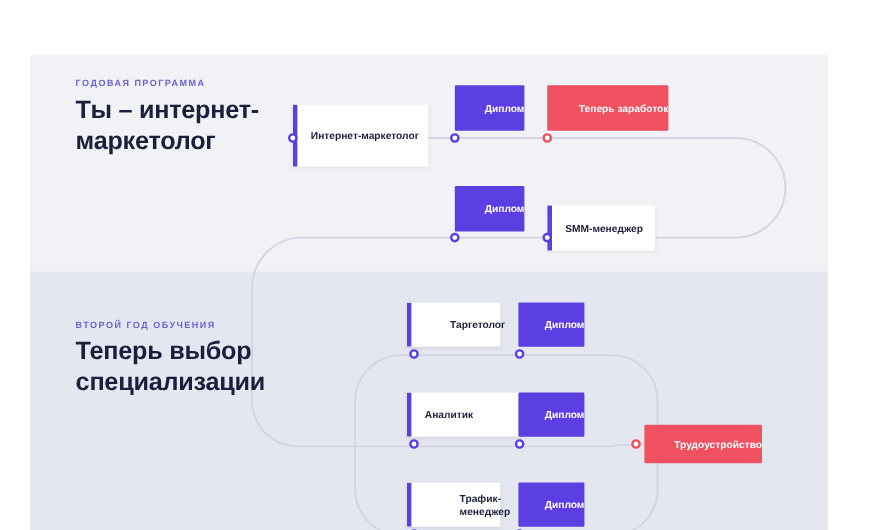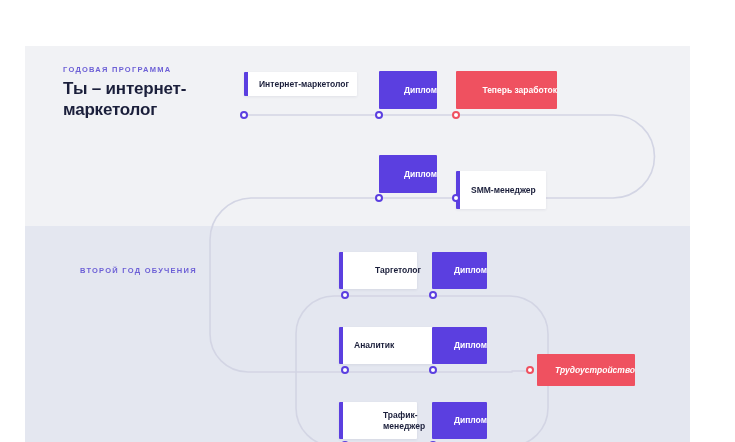--- a/index.html
+++ b/index.html
@@ -25,30 +25,30 @@
     position:absolute;
     font-size:7.5px;
     font-weight:bold;
     letter-spacing:1.25px;
     color:#6c5fd6;
     text-transform:uppercase;
     white-space:nowrap;
   }
   .headline{
     position:absolute;
-    font-size:17px;
+    font-size:21px;
     font-weight:bold;
     color:#1b1f3b;
     line-height:1.22;
     letter-spacing:-0.2px;
     width:200px;
   }
   #eyebrow-1{left:63px;top:27px;}
   #headline-1{left:63px;top:41px;}
-  #eyebrow-2{left:80px;top:228px;}
+  #eyebrow-2{left:63px;top:228px;}
   #headline-2{left:63px;top:242px;}
 
   
   .node{
     position:absolute;
     box-sizing:border-box;
     display:flex;
     align-items:center;
     justify-content:flex-end;
     text-align:center;
@@ -92,23 +92,24 @@
       <path d="M 296 334 L 296 296 A 38 38 0 0 1 334 258 L 510 258 A 38 38 0 0 1 548 296 L 548 334"></path>
       <path d="M 296 334 L 296 370 A 38 38 0 0 0 334 408 L 510 408 A 38 38 0 0 0 548 370 L 548 334"></path>
 
       <path d="M 512 333 L 528 333"></path>
     </g>
   </svg>
 
   <div class="eyebrow" id="eyebrow-1">ГОДОВАЯ ПРОГРАММА</div>
   <div class="headline" id="headline-1">Ты – интернет-маркетолог</div>
   <div class="eyebrow" id="eyebrow-2">ВТОРОЙ ГОД ОБУЧЕНИЯ</div>
+  <div class="headline" id="headline-2">Теперь выбор специализации</div>
 
   <div id="nodes-layer">
-      <div class="node white" style="left: 244px; top: 34px; width: 113px; height: 24px;">
+      <div class="node white" style="left: 244px; top: 49px; width: 113px; height: 52px;">
         <span class="lbl">Интернет-маркетолог</span>
       </div>
       <div class="node purple" style="left: 379px; top: 33px; width: 58px; height: 38px;">
         <span class="lbl">Диплом</span>
       </div>
       <div class="node red" style="left: 456px; top: 33px; width: 101px; height: 38px;">
         <span class="lbl">Теперь заработок</span>
       </div>
       <div class="node purple" style="left: 379px; top: 117px; width: 58px; height: 38px;">
         <span class="lbl">Диплом</span>
@@ -127,21 +128,21 @@
       </div>
       <div class="node purple" style="left: 432px; top: 289px; width: 55px; height: 37px;">
         <span class="lbl">Диплом</span>
       </div>
       <div class="node white" style="left: 339px; top: 364px; width: 78px; height: 37px; padding-left: 40px;">
         <span class="lbl">Трафик-менеджер</span>
       </div>
       <div class="node purple" style="left: 432px; top: 364px; width: 55px; height: 37px;">
         <span class="lbl">Диплом</span>
       </div>
-      <div class="node red" style="left: 537px; top: 316px; width: 98px; height: 32px; font-style: italic;">
+      <div class="node red" style="left: 537px; top: 316px; width: 98px; height: 32px;">
         <span class="lbl">Трудоустройство</span>
       </div>
     </div>
   <div id="dots-layer">
       <div style="position: absolute; left: 240px; top: 73px; width: 8px; height: 8px; box-sizing: border-box; border-radius: 50%; background: rgb(255, 255, 255); border: 2px solid rgb(91, 63, 224);"></div>
       <div style="position: absolute; left: 375px; top: 73px; width: 8px; height: 8px; box-sizing: border-box; border-radius: 50%; background: rgb(255, 255, 255); border: 2px solid rgb(91, 63, 224);"></div>
       <div style="position: absolute; left: 452px; top: 73px; width: 8px; height: 8px; box-sizing: border-box; border-radius: 50%; background: rgb(255, 255, 255); border: 2px solid rgb(239, 81, 96);"></div>
       <div style="position: absolute; left: 375px; top: 156px; width: 8px; height: 8px; box-sizing: border-box; border-radius: 50%; background: rgb(255, 255, 255); border: 2px solid rgb(91, 63, 224);"></div>
       <div style="position: absolute; left: 452px; top: 156px; width: 8px; height: 8px; box-sizing: border-box; border-radius: 50%; background: rgb(255, 255, 255); border: 2px solid rgb(91, 63, 224);"></div>
       <div style="position: absolute; left: 341px; top: 253px; width: 8px; height: 8px; box-sizing: border-box; border-radius: 50%; background: rgb(255, 255, 255); border: 2px solid rgb(91, 63, 224);"></div>

